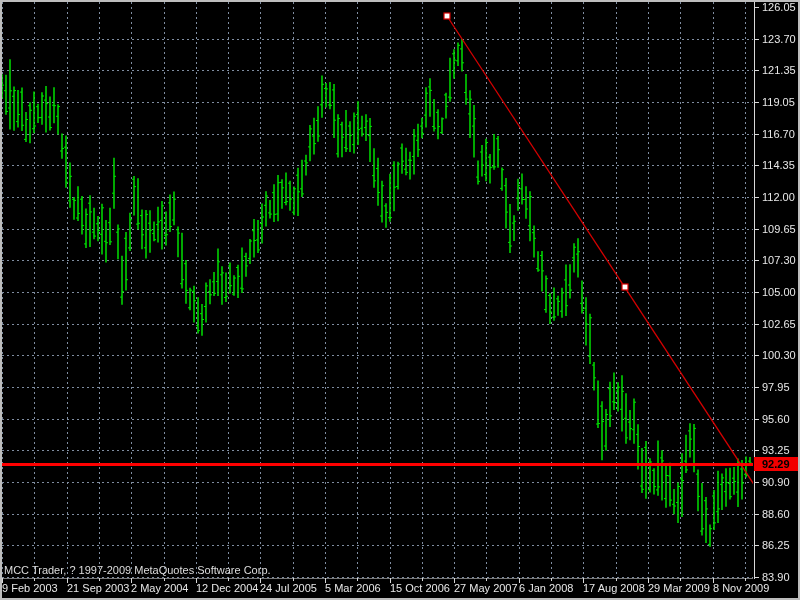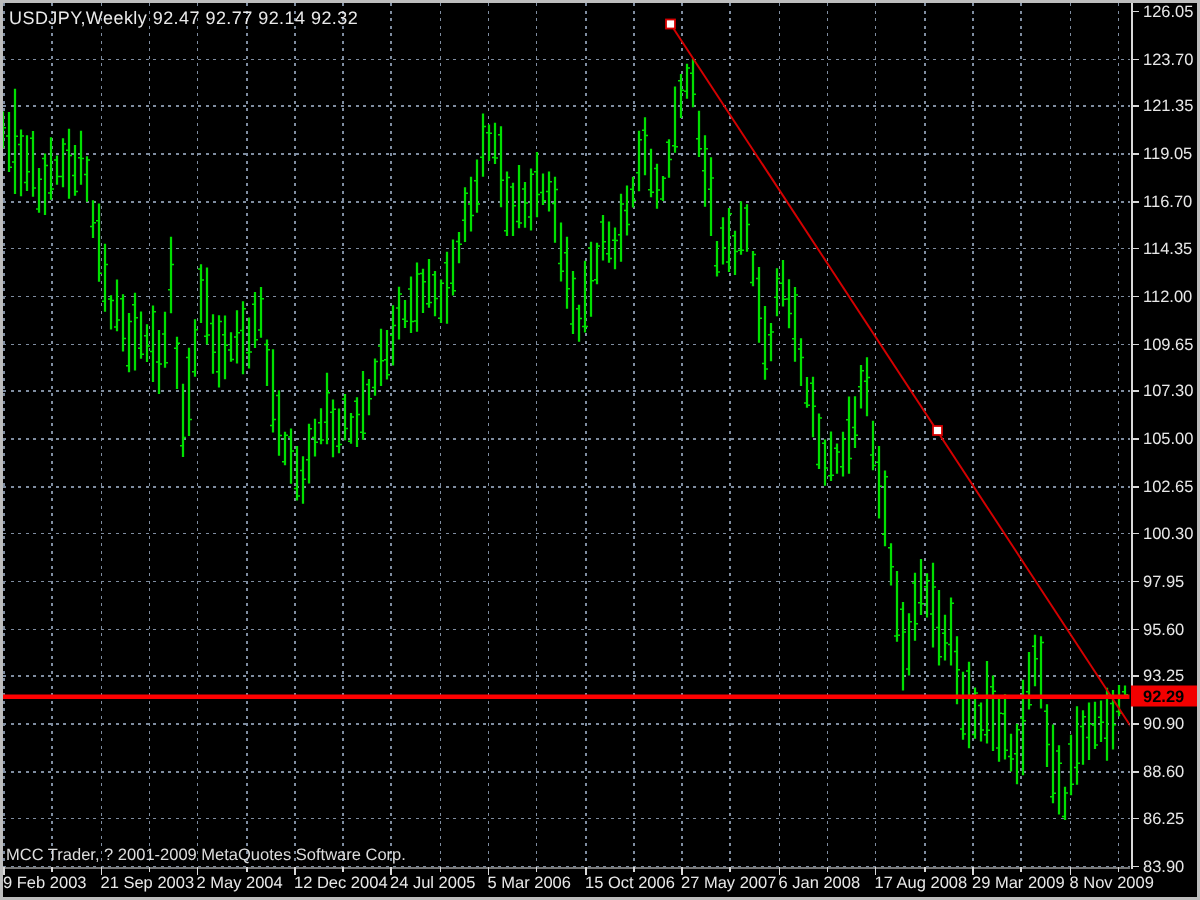--- a/index.html
+++ b/index.html
@@ -153,16 +153,15 @@
         <text x="583" y="592" fill="#e8e8e8" font-size="11">17 Aug 2008</text>
         <line x1="616.5" y1="578" x2="616.5" y2="581" stroke="#d8d8d8"></line>
         <line x1="648.5" y1="578" x2="648.5" y2="583" stroke="#d8d8d8"></line>
         <text x="648" y="592" fill="#e8e8e8" font-size="11">29 Mar 2009</text>
         <line x1="680.5" y1="578" x2="680.5" y2="581" stroke="#d8d8d8"></line>
         <line x1="713.5" y1="578" x2="713.5" y2="583" stroke="#d8d8d8"></line>
         <text x="713" y="592" fill="#e8e8e8" font-size="11">8 Nov 2009</text>
         <line x1="745.5" y1="578" x2="745.5" y2="581" stroke="#d8d8d8"></line>
       </g>
     </svg>
-  <div class="title">USDJPY,Weekly  92.47 92.77 92.14 92.32</div>
-  <div class="copyright">MCC Trader, ? 2001-2009 MetaQuotes Software Corp.</div>
+  <div class="copyright">MCC Trader, ? 1997-2009 MetaQuotes Software Corp.</div>
   <div class="frame"></div>
 </div>
 
 </body></html>

